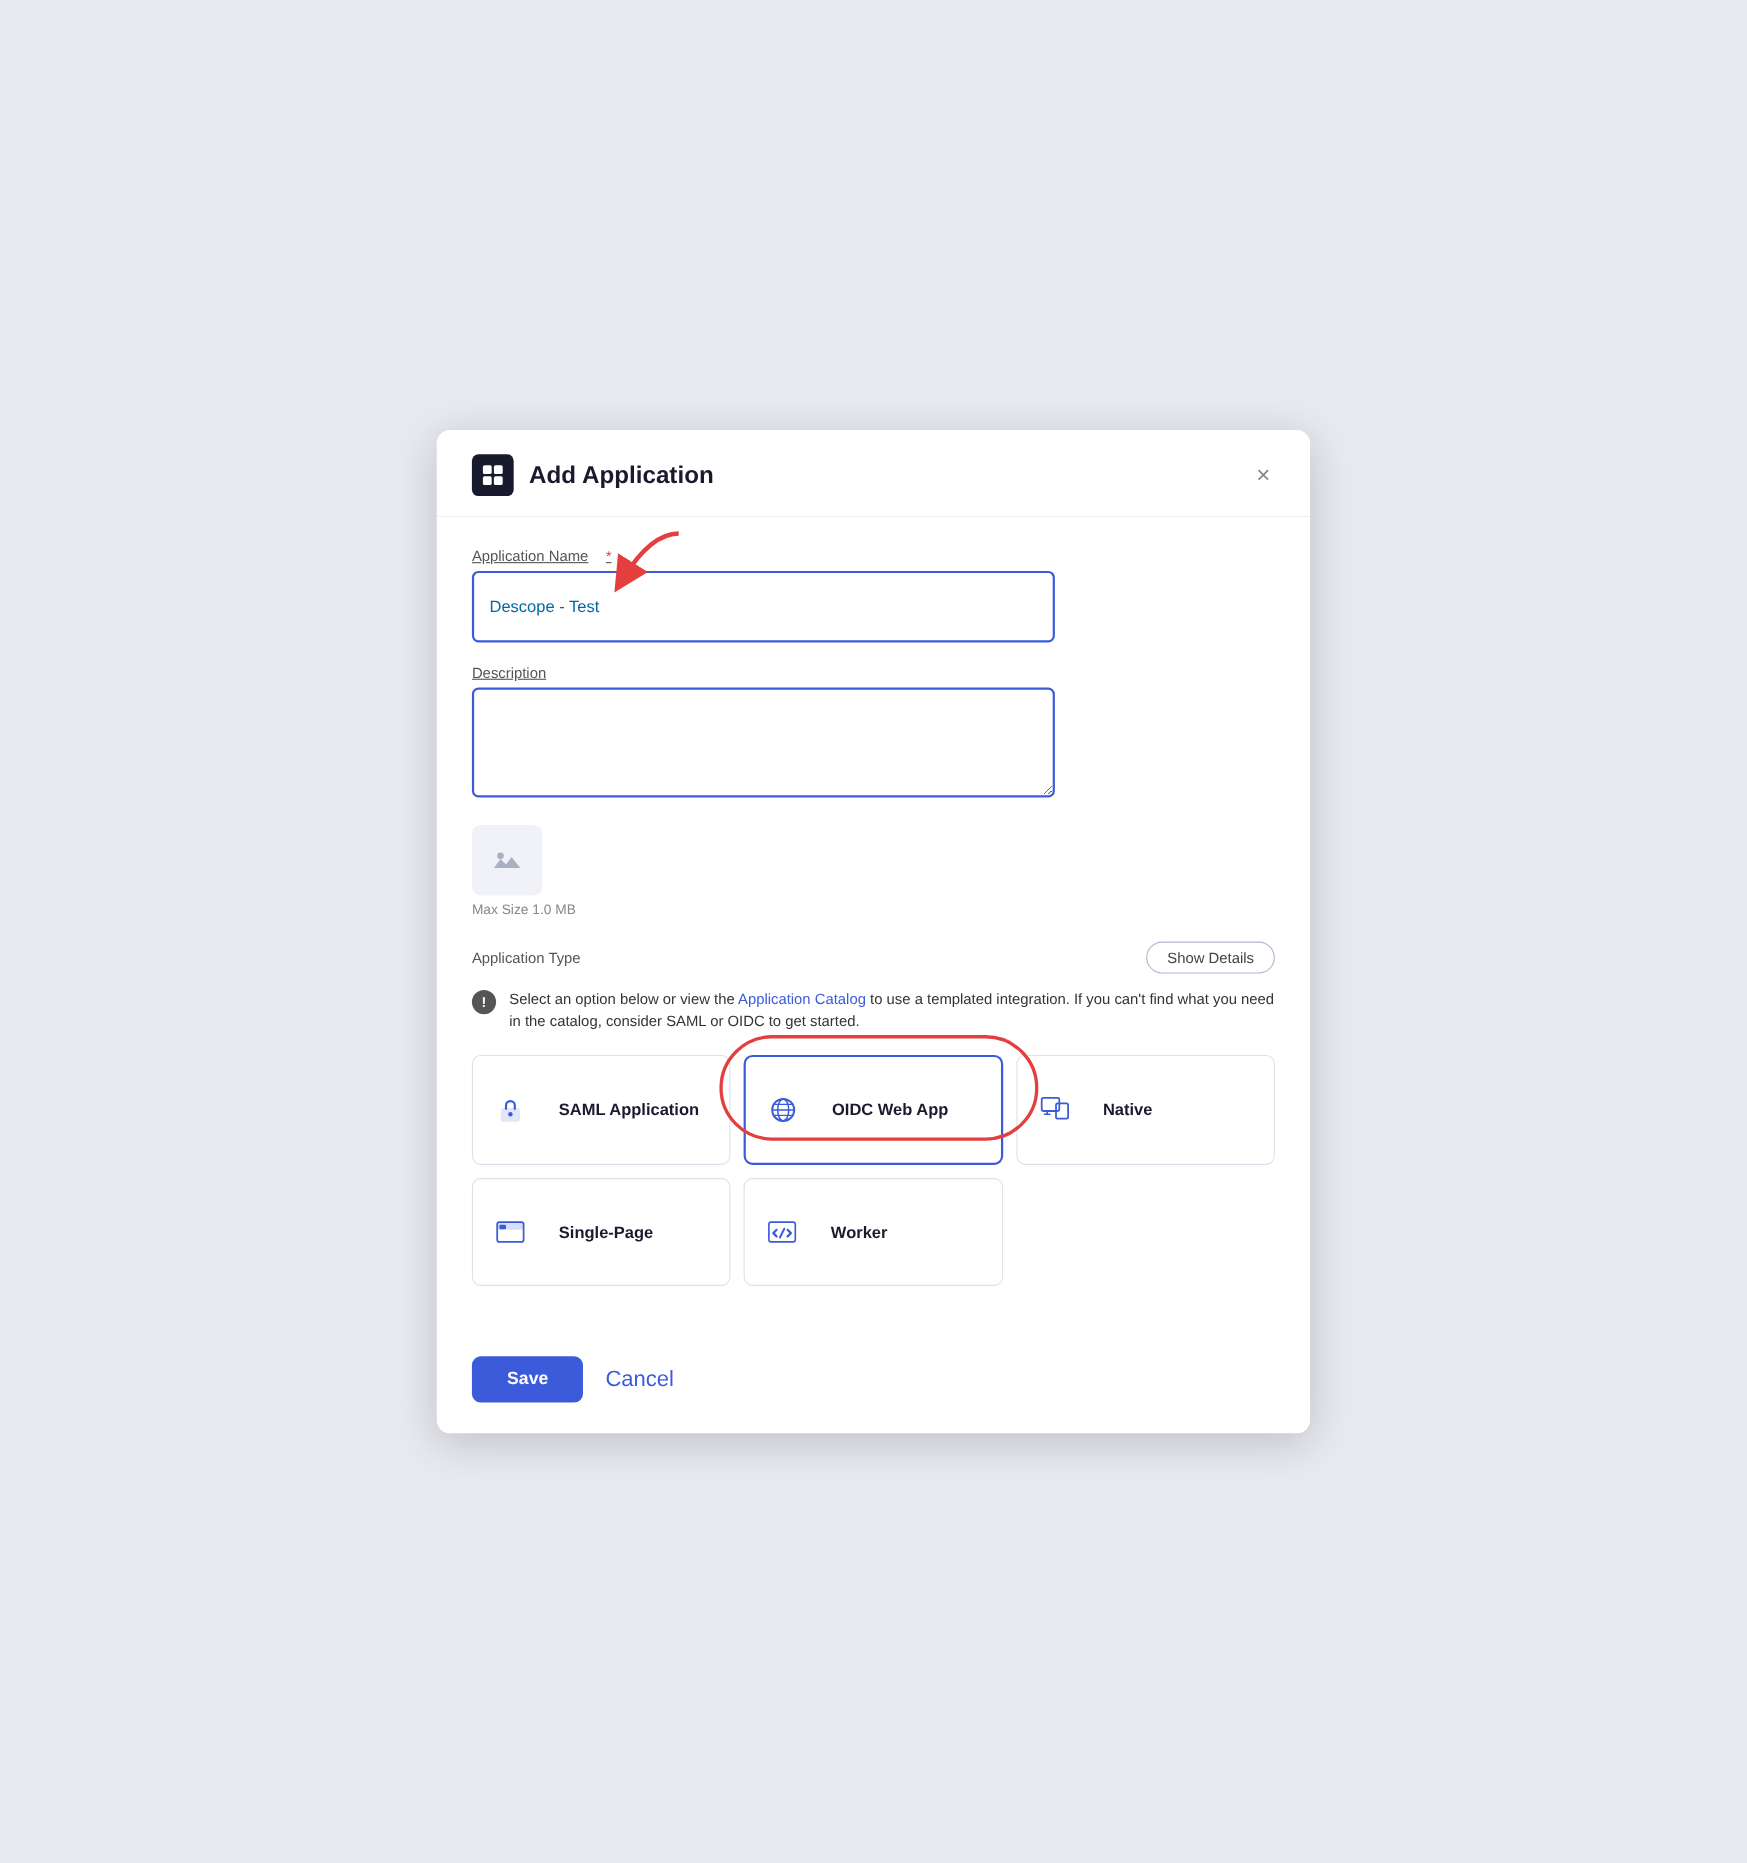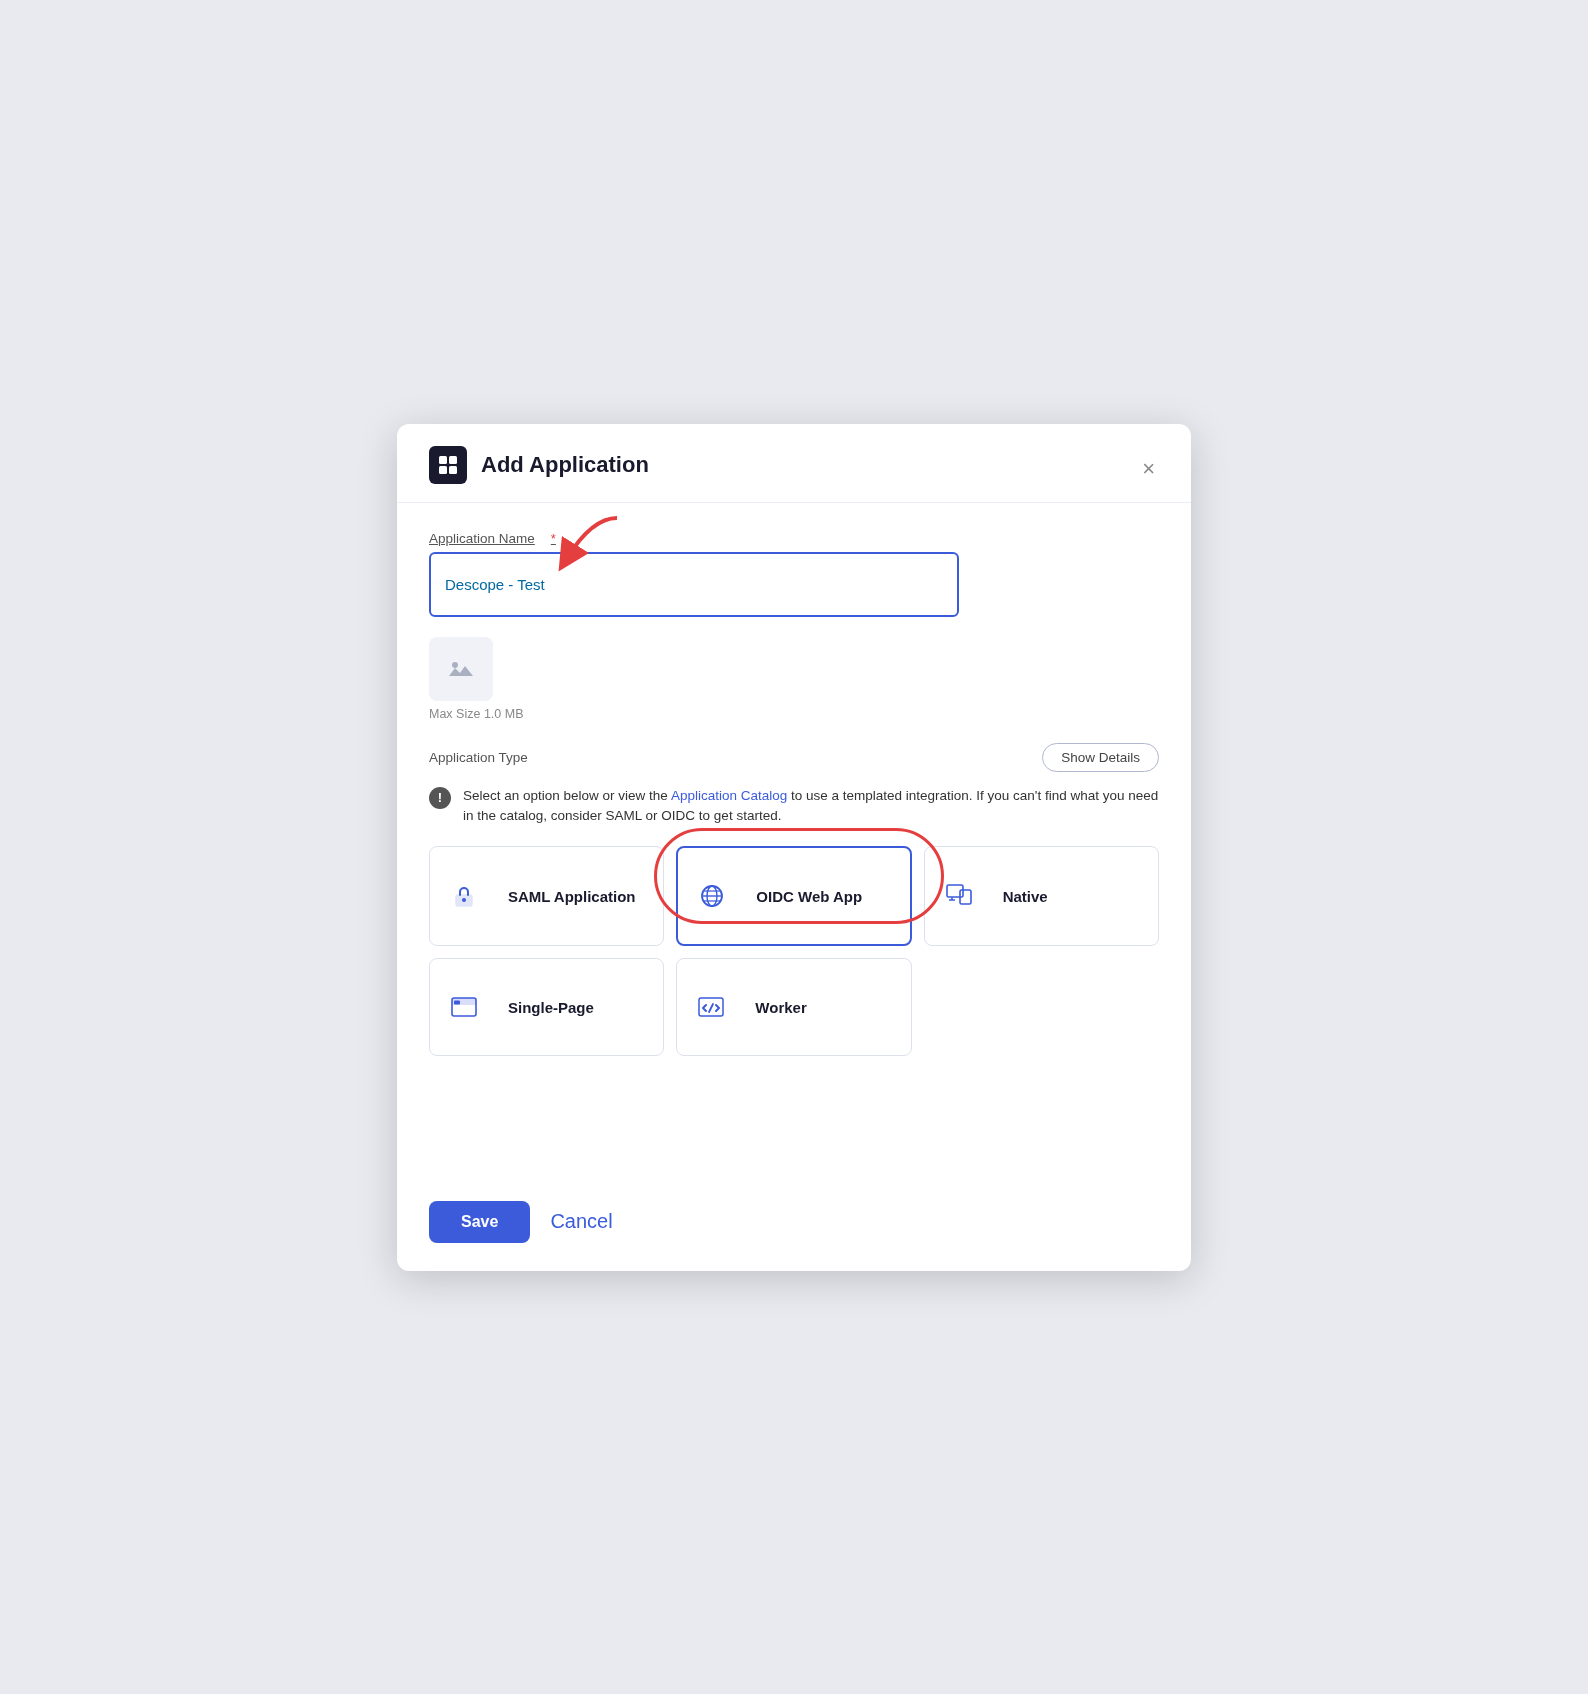--- a/index.html
+++ b/index.html
@@ -17,21 +17,21 @@
       width: 794px;
       min-height: 847px;
       box-shadow: 0 8px 40px rgba(0,0,0,0.18);
       display: flex;
       flex-direction: column;
       position: relative;
       padding: 0;
     }
     .modal-header {
       display: flex;
-      align-items: flex-end;
+      align-items: center;
       justify-content: space-between;
       padding: 22px 32px 18px 32px;
       border-bottom: 1px solid #eaedf3;
     }
     .modal-header-left {
       display: flex;
       align-items: center;
       gap: 14px;
     }
     .app-icon-box {
@@ -301,20 +301,24 @@
     </div>
 
     <div class="form-group">
       <div class="form-label">
         <span>Application Name</span>
         <span class="required-star">*</span>
       </div>
       <input type="text" class="form-input" value="Descope - Test" style="">
     </div>
 
+    <div class="form-group">
+      <div class="form-label">Description</div>
+      <textarea class="form-textarea" style=""></textarea>
+    </div>
 
     <div class="form-group">
       <div class="icon-upload-box">
         <svg width="28" height="22" viewBox="0 0 28 22" fill="none">
           <path d="M2 18L8 10L13 15L18 8L26 18H2Z" fill="#aab0c0"></path>
           <circle cx="8" cy="7" r="3" fill="#aab0c0"></circle>
         </svg>
       </div>
       <div class="max-size-text">Max Size 1.0 MB</div>
     </div>

